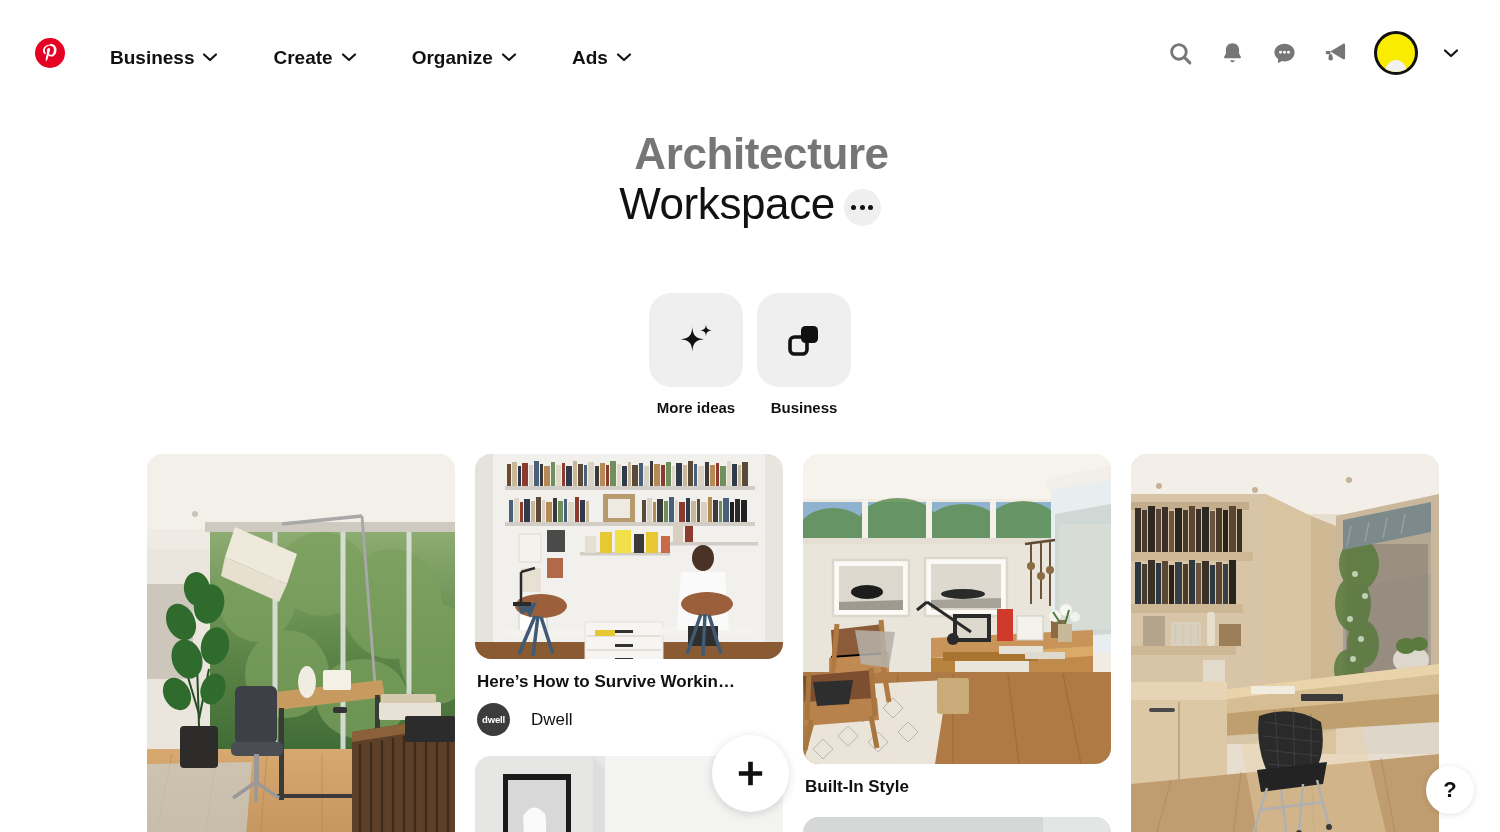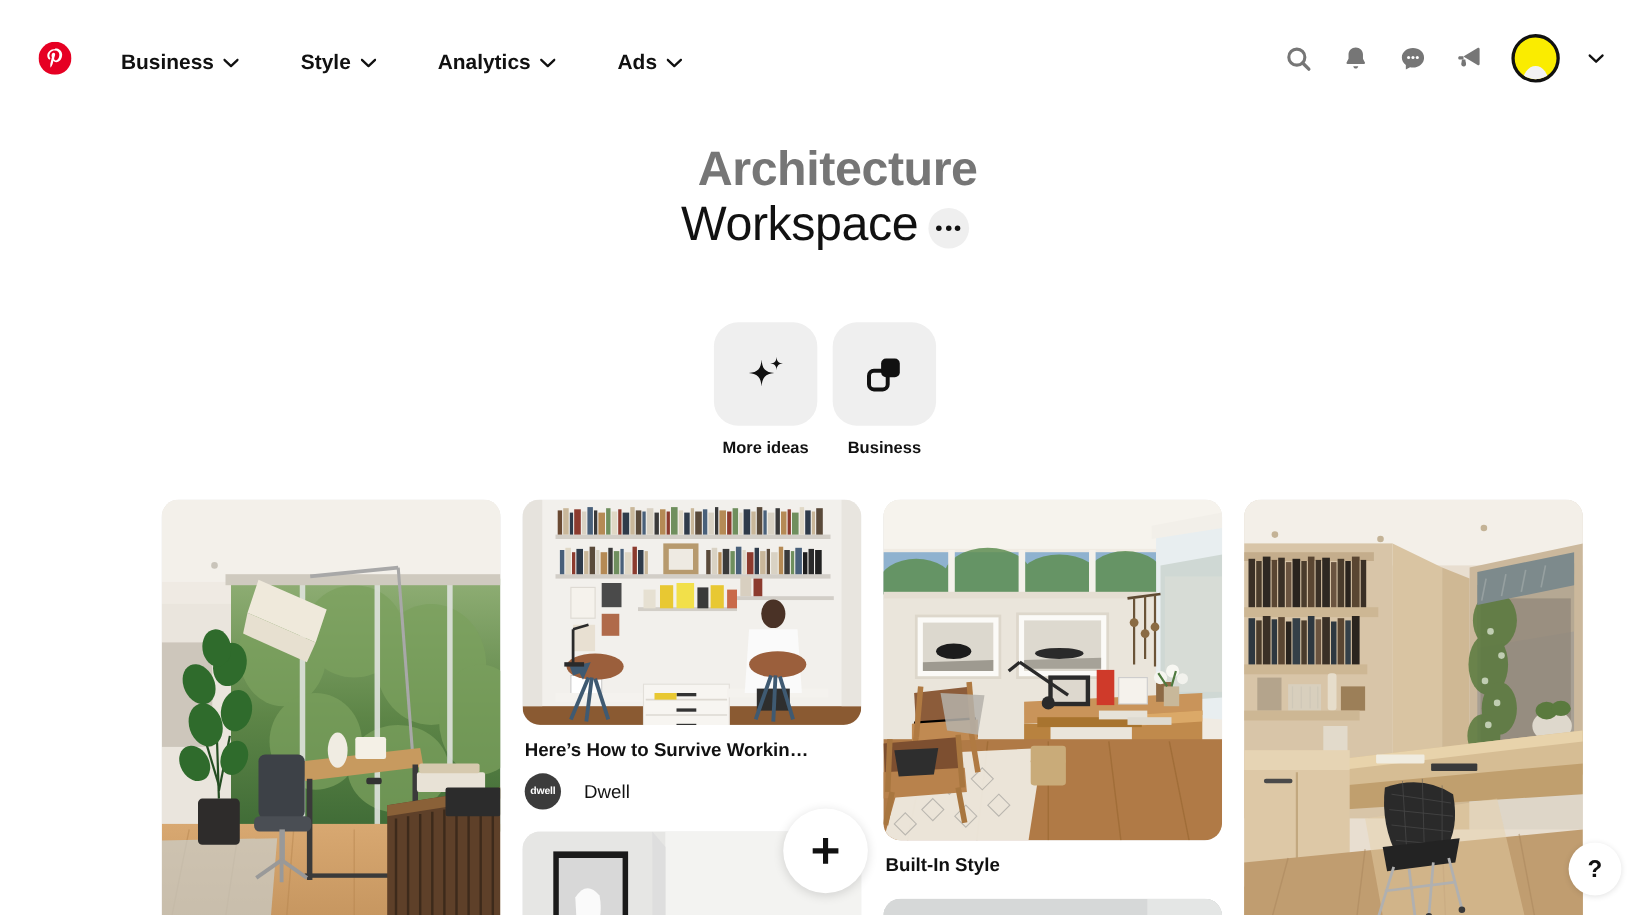--- a/index.html
+++ b/index.html
@@ -287,30 +287,30 @@
       <div class="nav-item">
         <span class="nav-item-label">Business</span>
         <svg class="chev" viewBox="0 0 14 9">
           <path d="M1 1.4L7 7.1L13 1.4" stroke="#111" stroke-width="2.1" fill="none" stroke-linecap="round" stroke-linejoin="round"></path>
         </svg>
       </div>
 
       <div class="nav-gap"></div>
 
       <div class="nav-item">
-        <span class="nav-item-label">Style</span>
+        <span class="nav-item-label">Create</span>
         <svg class="chev" viewBox="0 0 14 9">
           <path d="M1 1.4L7 7.1L13 1.4" stroke="#111" stroke-width="2.1" fill="none" stroke-linecap="round" stroke-linejoin="round"></path>
         </svg>
       </div>
 
       <div class="nav-gap"></div>
 
       <div class="nav-item">
-        <span class="nav-item-label">Analytics</span>
+        <span class="nav-item-label">Organize</span>
         <svg class="chev" viewBox="0 0 14 9">
           <path d="M1 1.4L7 7.1L13 1.4" stroke="#111" stroke-width="2.1" fill="none" stroke-linecap="round" stroke-linejoin="round"></path>
         </svg>
       </div>
 
       <div class="nav-gap"></div>
 
       <div class="nav-item">
         <span class="nav-item-label">Ads</span>
         <svg class="chev" viewBox="0 0 14 9">

